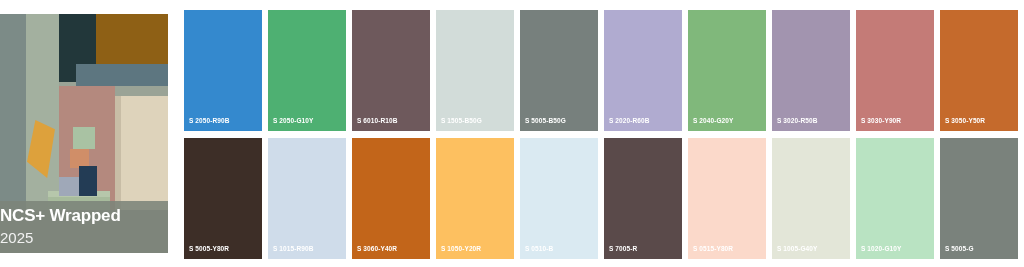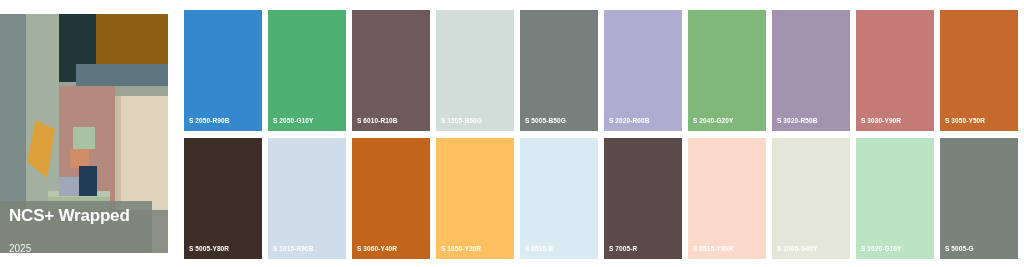--- a/index.html
+++ b/index.html
@@ -62,38 +62,38 @@
   .blk{position:absolute;}
   .blk-green {left:73px; top:113px; width:22px; height:22px; background:#a9c2a3;}
   .blk-terra {left:70px; top:135px; width:19px; height:19px; background:#d08e68;}
   .blk-navy  {left:79px; top:152px; width:18px; height:30px; background:#233c55;}
   .blk-blue  {left:59px; top:163px; width:20px; height:19px; background:#9fa8b8;}
 
   
   .cover-caption{
     position:absolute;
     left:0; bottom:0;
-    width:152px; height:52px;
+    width:168px; height:52px;
     background:rgba(124,132,122,0.88);
     color:#ffffff;
     box-sizing:border-box;
-    padding:5px 9px 0 9px;
+    padding:5px 9px 0 0;
   }
   .cover-title{
     font-size:17px;
     font-weight:bold;
     letter-spacing:-0.2px;
     line-height:20px;
     white-space:nowrap;
   }
   .cover-year{
-    font-size:10px;
+    font-size:15px;
     font-weight:normal;
     line-height:16px;
-    margin-top:15px;
+    margin-top:4px;
     color:#f2f2f2;
   }
 
   
   .grid{
     position:absolute;
     left:184px; top:10px;
     width:834px;
     display:flex;
     flex-direction:column;

